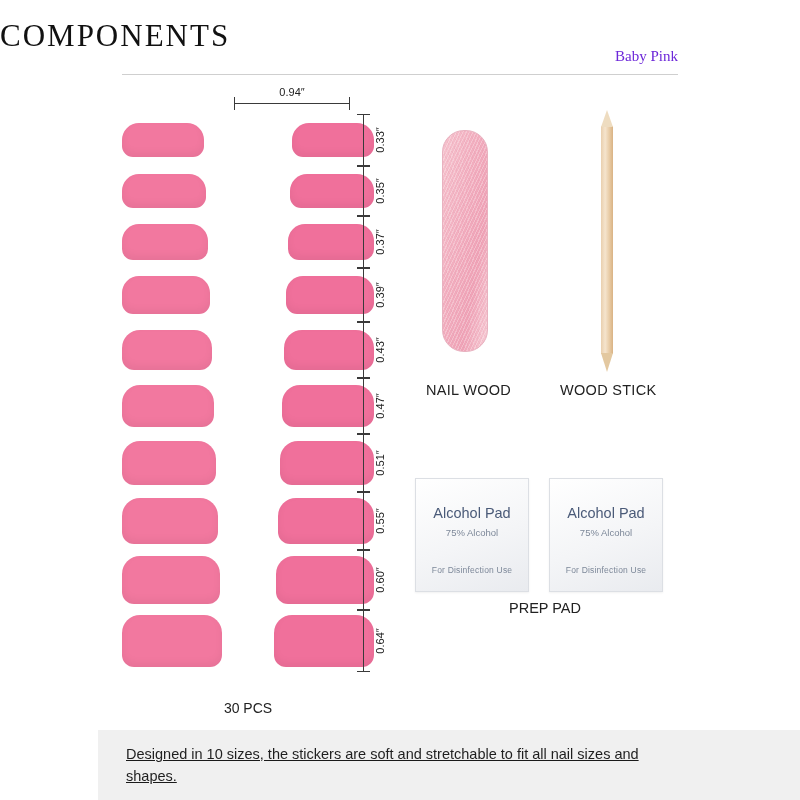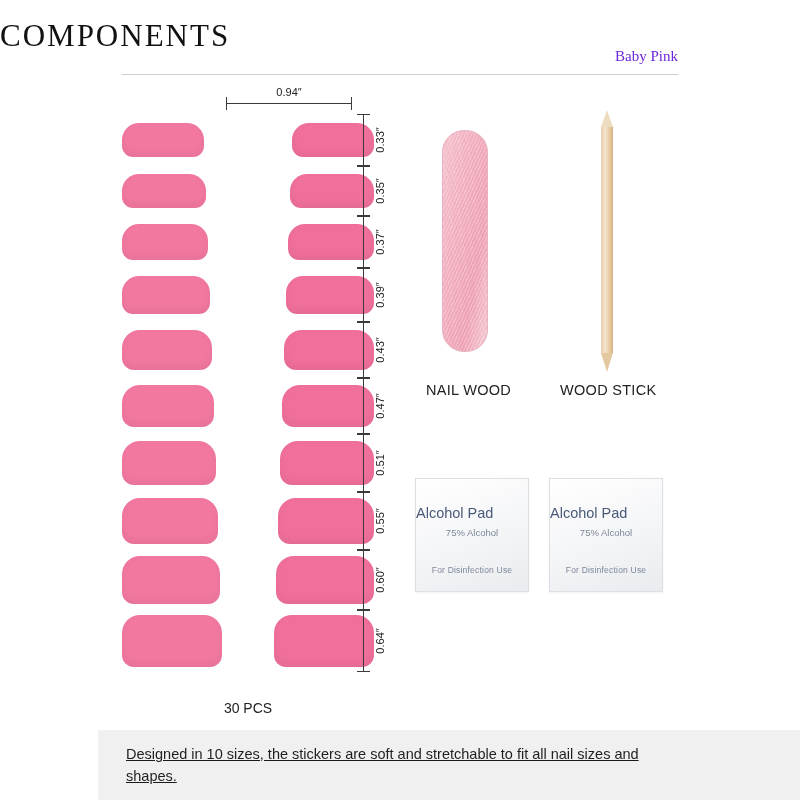--- a/index.html
+++ b/index.html
@@ -46,23 +46,23 @@
   .sheet {
     position: absolute;
     left: 122px;
     top: 104px;
     width: 252px;
     height: 580px;
   }
 
   .width-dim {
     position: absolute;
-    left: 104px;
+    left: 112px;
     top: -12px;
-    width: 126px;
+    width: 116px;
     height: 20px;
   }
   .width-dim .bar {
     position: absolute;
     top: 11px;
     left: 0;
     width: 100%;
     height: 1px;
     background: #3a3a3a;
   }
@@ -248,20 +248,21 @@
     border: 1px solid #dcdfe4;
     box-shadow: 0 1px 2px rgba(0,0,0,0.06);
   }
   .pad.left-pad { left: 0; }
   .pad.right-pad { left: 134px; }
   .pad .pad-title {
     position: absolute;
     top: 26px;
     left: 0;
     width: 100%;
+    text-align: center;
     font-size: 14.5px;
     color: #4a5a78;
   }
   .pad .pad-sub {
     position: absolute;
     top: 48px;
     left: 0;
     width: 100%;
     text-align: center;
     font-size: 9.5px;
@@ -447,17 +448,18 @@
   <div class="pad left-pad">
     <div class="pad-title">Alcohol Pad</div>
     <div class="pad-sub">75% Alcohol</div>
     <div class="pad-foot">For Disinfection Use</div>
   </div>
   <div class="pad right-pad">
     <div class="pad-title">Alcohol Pad</div>
     <div class="pad-sub">75% Alcohol</div>
     <div class="pad-foot">For Disinfection  Use</div>
   </div>
+  <div class="pads-caption">PREP PAD</div>
 </div>
 
 <div class="footer">
   <div class="footer-text">Designed in 10 sizes, the stickers are soft and stretchable to fit all nail sizes and shapes.</div>
 </div>
 
 </body></html>

